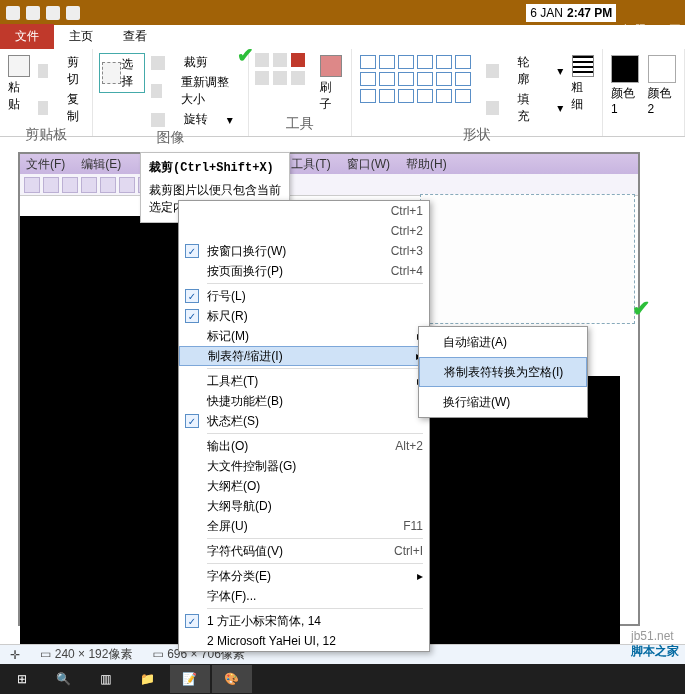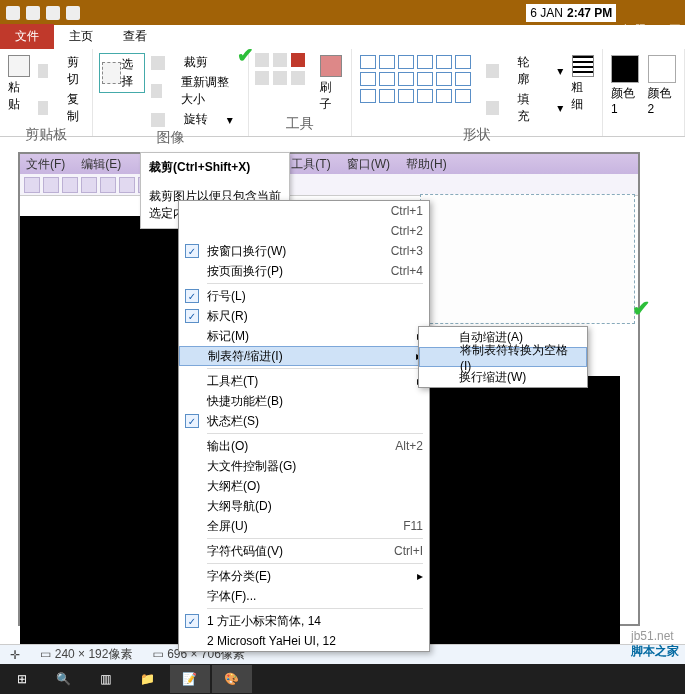--- a/index.html
+++ b/index.html
@@ -20,36 +20,36 @@
 .bigico{width:22px;height:22px;border:1px solid #888;background:#f4f4f4;}
 .smrow{display:flex;flex-direction:column;gap:1px;}
 .smbtn{display:flex;align-items:center;gap:19px;padding:1px 2px;}
 .smico{width:14px;height:14px;background:#ddd;}
 .select{border:1px solid #4aa;display:flex;flex-direction:row;align-items:center;padding:2px;}
 .shapes{display:flex;flex-wrap:wrap;width:130px;gap:3px;padding:2px;}
 .shapes span{width:16px;height:14px;border:1px solid #5a8fc7;}
 .color-sw{width:28px;height:28px;border:1px solid #aaa;}
 .check-green{position:absolute;color:#2dbf3a;font-size:20px;font-weight:bold;}
 .tooltip{position:absolute;left:140px;top:152px;background:#fff;border:1px solid #c0c0c0;padding:6px 8px;width:150px;box-shadow:2px 2px 4px rgba(0,0,0,.2);z-index:5;}
-.tooltip .ttl{font-weight:bold;margin-bottom:12px;}
+.tooltip .ttl{font-weight:bold;margin-bottom:6px;font-family:Liberation Mono, monospace;}
 .editor{position:absolute;left:18px;top:152px;right:45px;bottom:68px;border:2px solid #888;background:#fff;}
 .ed-menu{background:linear-gradient(#d6c5e8,#c8b5e0);height:20px;display:flex;gap:16px;padding:0 6px;align-items:center;color:#333;}
 .ed-tool{height:22px;background:#f5f3fa;border-bottom:1px solid #ccc;display:flex;align-items:center;gap:3px;padding:0 4px;}
 .ed-tool span{width:16px;height:16px;background:#e1d9f0;border:1px solid #bcb0d4;}
 .ed-body{position:relative;height:calc(100% - 42px);}
 .blk{position:absolute;background:#000;}
 .ctx{position:absolute;left:178px;top:200px;width:252px;background:#fff;border:1px solid #999;box-shadow:2px 2px 6px rgba(0,0,0,.3);z-index:6;}
 .ctx .row{display:flex;align-items:center;height:20px;padding:0 6px 0 28px;position:relative;}
 .ctx .row.hi{background:#cfe2f7;border:1px solid #7da7d9;}
 .ctx .chk{position:absolute;left:6px;width:14px;height:14px;border:1px solid #5a8fc7;background:#eaf3ff;display:flex;align-items:center;justify-content:center;color:#1b5fae;font-size:10px;}
 .ctx .sc{margin-left:auto;color:#555;}
 .ctx .arrow{margin-left:auto;}
 .ctx .sep{height:1px;background:#ddd;margin:2px 6px 2px 28px;}
 .sub{position:absolute;left:418px;top:326px;width:170px;background:#fff;border:1px solid #999;box-shadow:2px 2px 6px rgba(0,0,0,.3);z-index:7;}
-.sub .row{height:20px;display:flex;align-items:center;padding:0 8px 0 40px;}
+.sub .row{height:30px;display:flex;align-items:center;padding:0 8px 0 24px;}
 .sub .row.hi{background:#cfe2f7;border:1px solid #7da7d9;}
 .ruler{position:absolute;left:420px;top:194px;right:50px;height:130px;border:1px dashed #8ab;background:#fdfdfd;}
 .status{position:absolute;left:0;right:0;bottom:30px;height:20px;background:#eef4fb;border-top:1px solid #ccc;display:flex;align-items:center;gap:20px;padding:0 10px;color:#444;}
 .taskbar{position:absolute;left:0;right:0;bottom:0;height:30px;background:#1f1f1f;display:flex;align-items:center;gap:2px;padding:0 2px;}
 .taskbar .tbtn{width:40px;height:28px;display:flex;align-items:center;justify-content:center;color:#fff;}
 .taskbar .tbtn.on{background:#444;}
 .wm{position:absolute;right:6px;bottom:34px;color:#999;font-size:13px;}
 .wm b{color:#0369a1;}
 </style>
 </head>

